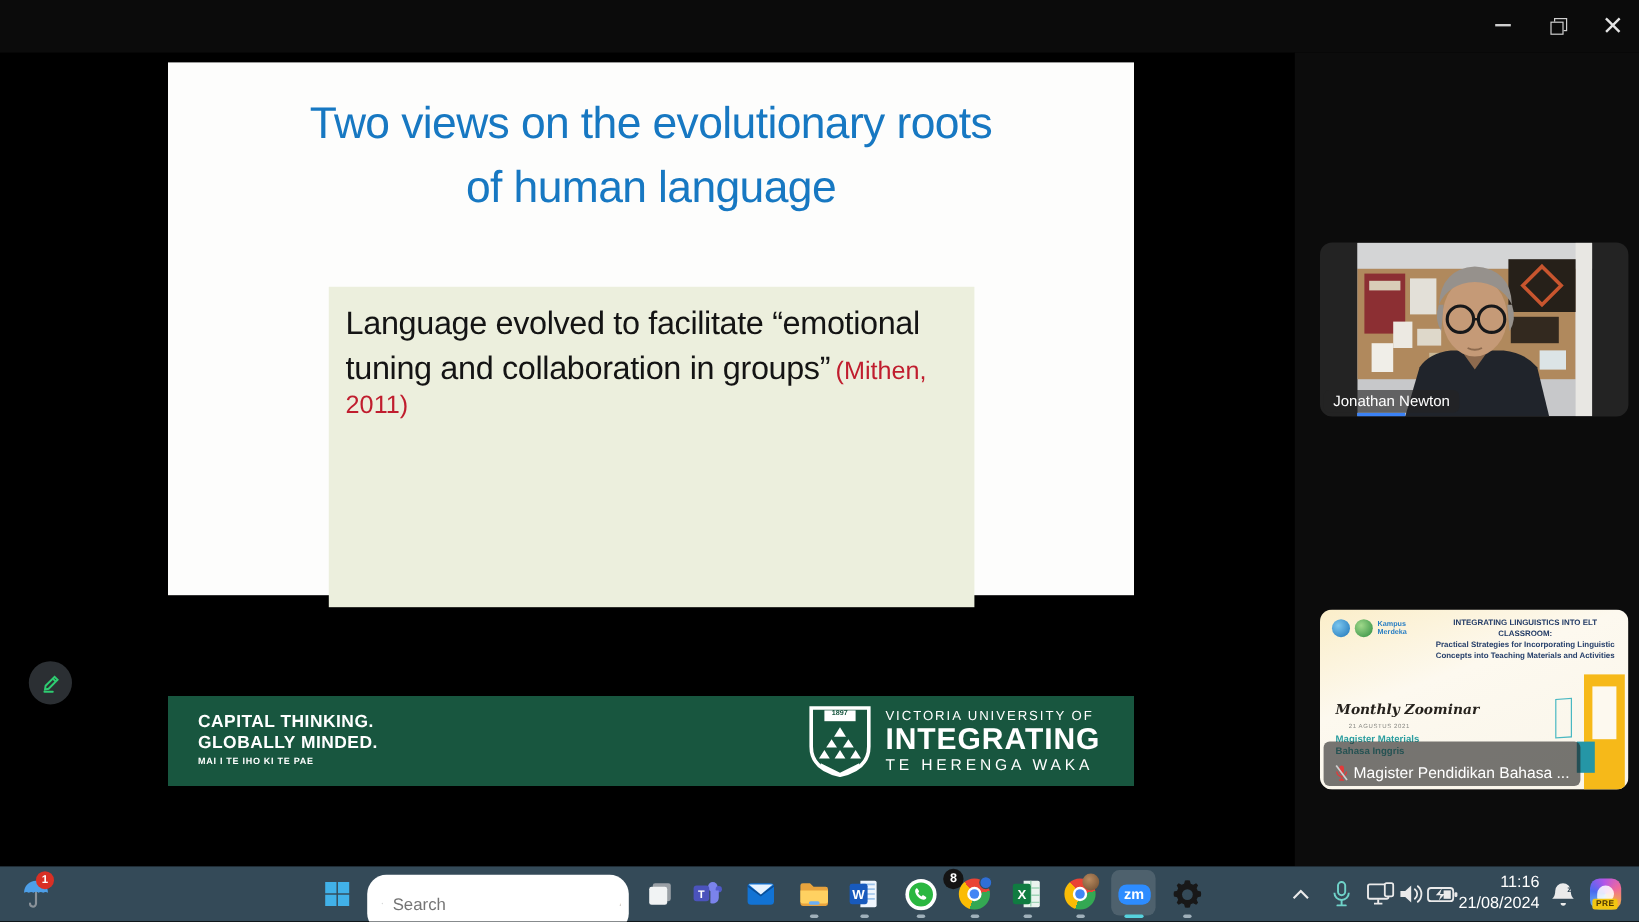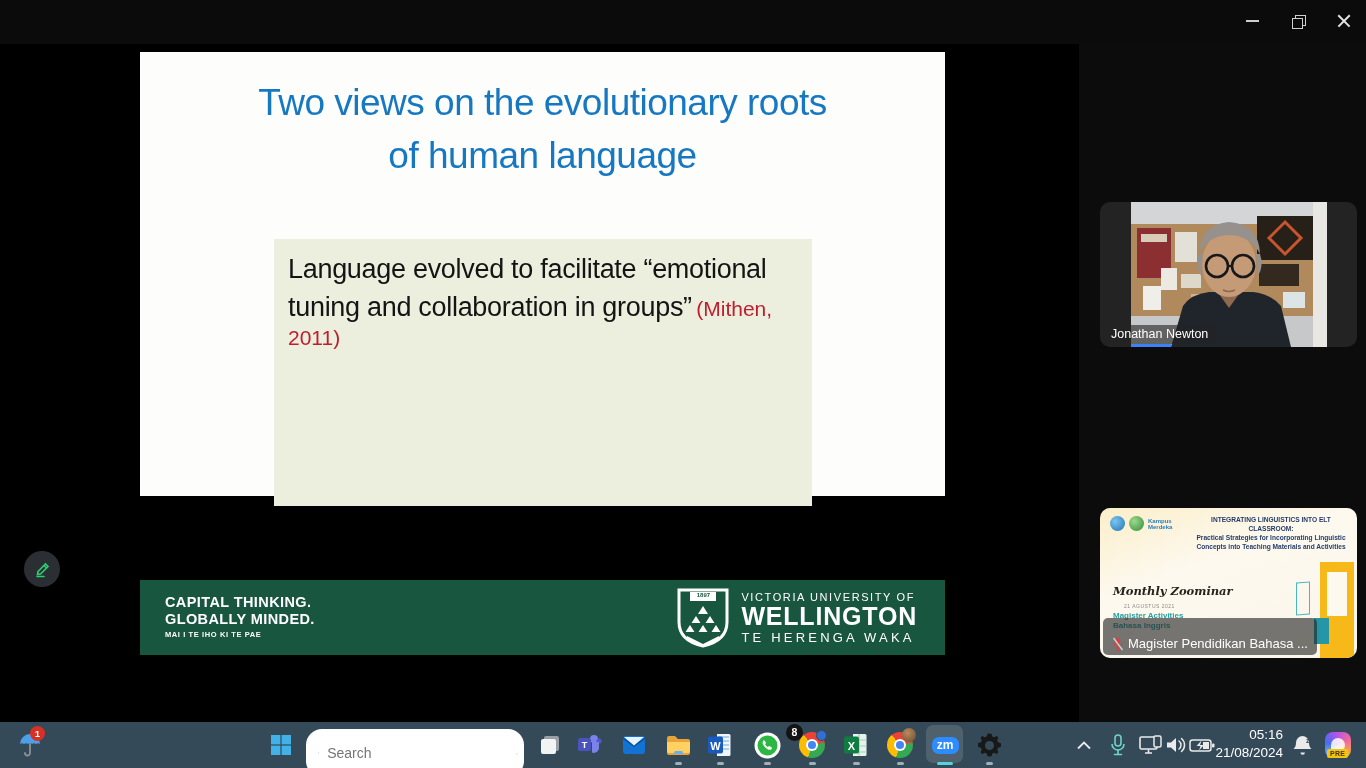--- a/index.html
+++ b/index.html
@@ -131,21 +131,21 @@
             <rect x="13" y="4" width="26" height="9" fill="#ffffff"></rect>
             <path d="M26 18 l5 8 h-10 z" fill="#ffffff"></path>
             <path d="M19 28 l4.5 7 h-9 z M33 28 l4.5 7 h-9 z" fill="#ffffff"></path>
             <path d="M13 37 l4.5 7 h-9 z M26 37 l4.5 7 h-9 z M39 37 l4.5 7 h-9 z" fill="#ffffff"></path>
             <path d="M10 48 L26 56 L42 48 L42 52 L26 59 L10 52 Z" fill="#ffffff"></path>
           </svg>
           <span class="abs shield-year">1897</span>
         </div>
         <div class="uni-text">
           <div class="u1">VICTORIA UNIVERSITY OF</div>
-          <div class="u2">WELLINGTON</div>
+          <div class="u2">INTEGRATING</div>
           <div class="u3">TE HERENGA WAKA</div>
         </div>
       </div>
     </div>
   </div>
 
   <div class="abs pencil-btn">
     <svg width="20" height="20" viewBox="0 0 20 20">
       <g stroke="#2ecc71" stroke-width="1.6" fill="none">
         <path d="M6 12.5 L13.5 5 L16 7.5 L8.5 15 L5.5 15.6 Z"></path>
@@ -199,21 +199,21 @@
         <span style="font-size:6px;font-weight:bold;color:#2a7fc4;line-height:6px;width:34px;">Kampus Merdeka</span>
       </div>
       <div class="mini-head">
         <div class="h1">INTEGRATING LINGUISTICS INTO ELT CLASSROOM:</div>
         <div>Practical Strategies for Incorporating Linguistic</div>
         <div>Concepts into Teaching Materials and Activities</div>
       </div>
       <div class="mini-script">Monthly Zoominar</div>
       <div class="mini-date">21 AGUSTUS 2021</div>
       <div class="mini-org">
-        <div>Magister Activities</div>
+        <div>Magister Materials</div>
         <div>Bahasa Inggris</div>
       </div>
       <div class="teal-outline"></div>
       <div class="door">
         <div class="door-panel"></div>
       </div>
       <div class="teal-block"></div>
     </div>
     <span class="name-tag" style="font-size:13px;padding:18px 9px 4px;">
       <span class="mic-off-icon">
@@ -397,21 +397,21 @@
   <div class="tb-icon" style="left:1186px;width:32px;">
     <svg width="26" height="15" viewBox="0 0 26 15">
       <rect x="1" y="2" width="21" height="11" rx="2.5" fill="none" stroke="#eaeaea" stroke-width="1.5"></rect>
       <rect x="23" y="5.5" width="2.5" height="4" rx="1" fill="#eaeaea"></rect>
       <path d="M12.5 2.5 L7.5 8 h4 l-1.5 4.5 L15 7 h-4 Z" fill="#eaeaea"></path>
       <rect x="14" y="4" width="6" height="7" fill="#eaeaea"></rect>
     </svg>
   </div>
 
   <div class="tray-clock">
-    <div>05:16</div>
+    <div>11:16</div>
     <div>21/08/2024</div>
   </div>
 
   <div class="tb-icon" style="left:1286px;width:32px;">
     <svg width="21" height="22" viewBox="0 0 21 22">
       <path d="M10.5 2 a6.5 6.5 0 0 1 6.5 6.5 c0 4 1.5 5.5 2.5 6.5 h-18 c1 -1 2.5 -2.5 2.5 -6.5 a6.5 6.5 0 0 1 6.5 -6.5 Z" fill="#eaeaea"></path>
       <path d="M8.5 18.5 a2.2 2.2 0 0 0 4.4 0" fill="#eaeaea"></path>
       <text x="14" y="9" font-size="7" font-weight="bold" fill="#344a58" font-family="Liberation Sans, sans-serif">z</text>
     </svg>
   </div>

